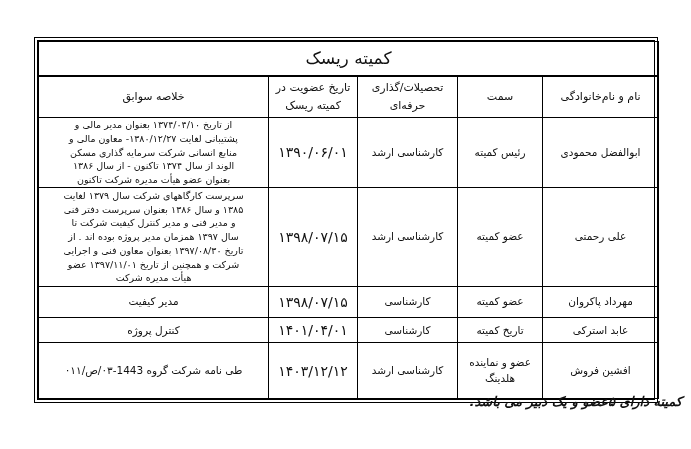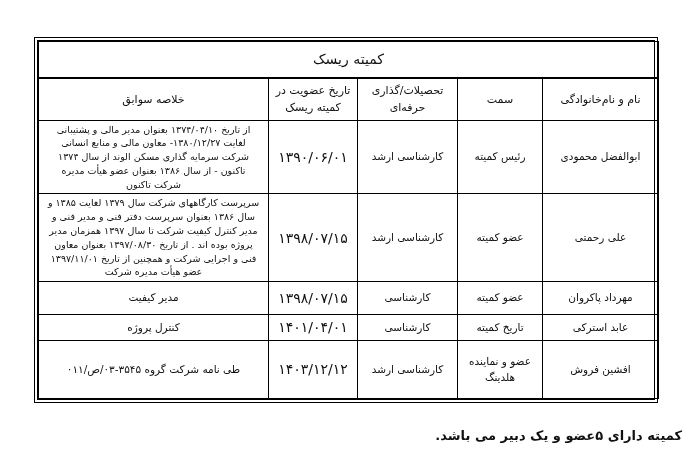--- a/index.html
+++ b/index.html
@@ -5,25 +5,25 @@
   html, body { margin: 0; padding: 0; background: #ffffff; }
   body { width: 691px; height: 449px; position: relative; overflow: hidden;
          font-family: "DejaVu Sans", "Liberation Sans", sans-serif; color: #111; }
   .frame { position: absolute; left: 34px; top: 37px; width: 624px; height: 366px;
            border: 1px solid #000; box-sizing: border-box; }
   .inner { position: absolute; left: 2px; top: 2px; right: 2px; bottom: 2px;
            border: 1.5px solid #000; box-sizing: border-box; }
   table { border-collapse: collapse; width: 100%; height: 100%; direction: rtl; table-layout: fixed; }
   td, th { border: 1px solid #000; padding: 0 6px; text-align: center; vertical-align: middle;
            font-size: 10.5px; font-weight: normal; line-height: 1.45; }
-  tr.title-row td { height: 33px; font-size: 14px; border-bottom-width: 2px; margin-top: 38px; }
+  tr.title-row td { height: 33px; font-size: 17px; border-bottom-width: 2px; margin-top: 38px; }
   tr.head-row th { height: 39px; font-size: 11px; line-height: 1.6; }
-  .summary { text-align: center; font-size: 9.5px; line-height: 1.45; padding: 0 8px; }
-  .footer-note { position: absolute; left: 400px; top: 428px; width: 282px; direction: rtl; text-align: right;
-                 font-size: 13px; font-weight: bold; font-family: "DejaVu Sans", sans-serif; }
+  .summary { text-align: center; font-size: 9.5px; line-height: 1.45; padding: 0 23px; }
+  .footer-note { position: absolute; left: 400px; top: 394px; width: 282px; direction: rtl; text-align: right;
+                 font-size: 13px; font-weight: bold; font-family: "DejaVu Sans", sans-serif; font-style: italic; }
   .date { font-family: "DejaVu Sans", sans-serif; font-size: 14px; }
 </style>
 </head>
 <body>
 
 <div class="frame">
   <div class="inner">
     <table>
       <colgroup>
         <col style="width:116px">
@@ -69,20 +69,20 @@
         <td>تاریخ کمیته</td>
         <td>کارشناسی</td>
         <td class="date">۱۴۰۱/۰۴/۰۱</td>
         <td>کنترل پروژه</td>
       </tr>
       <tr style="height:55px">
         <td>افشین فروش</td>
         <td>عضو و نماینده هلدینگ</td>
         <td>کارشناسی ارشد</td>
         <td class="date">۱۴۰۳/۱۲/۱۲</td>
-        <td>طی نامه شرکت گروه ۳۵۴۵-۰۳/ص/۰۱۱</td>
+        <td>طی نامه شرکت گروه 1443-۰۳/ص/۰۱۱</td>
       </tr>
     </tbody>
       </table>
   </div>
 </div>
 
 <div class="footer-note">کمیته دارای ۵عضو و یک دبیر می باشد.</div>
 
 </body></html>

